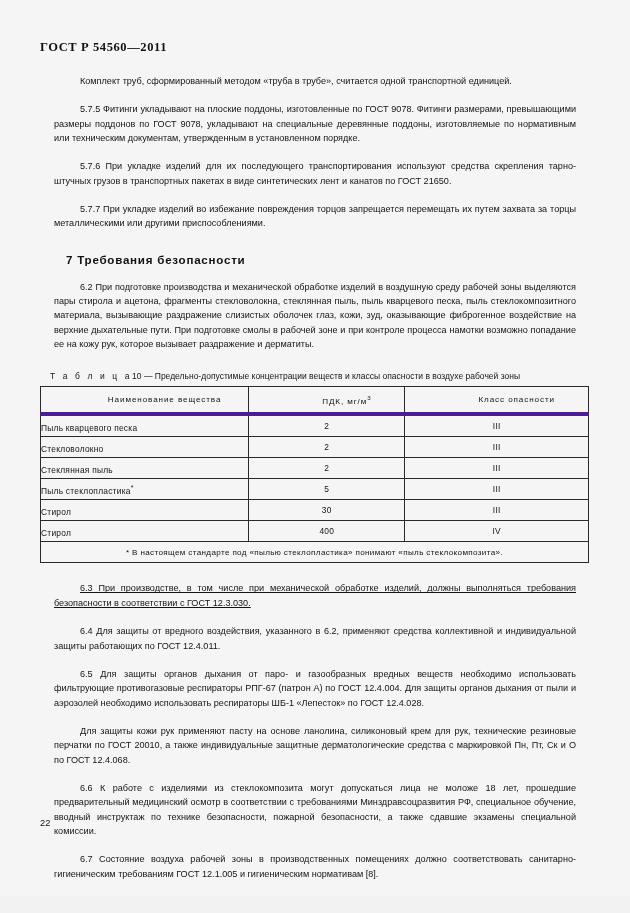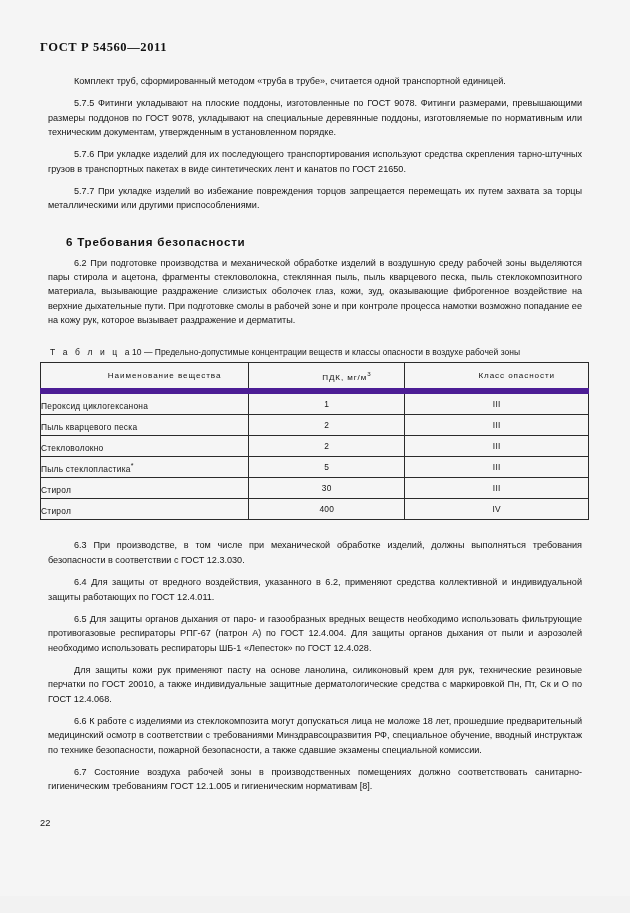--- a/index.html
+++ b/index.html
@@ -35,21 +35,21 @@
     color: #111;
     white-space: nowrap;
   }
 
   
   .para {
     font-size: 9.1px;
     line-height: 14.35px;
     text-align: justify;
     text-justify: inter-word;
-    margin: 8px;
+    margin: 14px;
     color: #141414;
     hyphens: manual;
   }
   .para.indent { text-indent: 26px; }
   .gap-before-first { margin-top: 19px; }
 
   
   .section-heading {
     font-size: 11.6px;
     font-weight: bold;
@@ -91,21 +91,21 @@
   table.gost col.c-class { width: 33.5%; }
 
   table.gost thead th {
     height: 25px;
     font-weight: normal;
     text-align: center;
     letter-spacing: 0.9px;
     font-size: 8.1px;
     border-bottom-width: 1px;
   }
-  table.gost thead tr th { border-bottom: 6px solid #4c1d95; padding-left: 40px; }
+  table.gost thead tr th { border-bottom: 4px solid #4c1d95; padding-left: 40px; }
 
   table.gost tbody td {
     height: 20px;
   }
   td.cell-name {
     text-align: left;
     padding-left: 8px;
     letter-spacing: 0.25px;
   }
   td.cell-num,
@@ -138,21 +138,21 @@
 <div class="page">
   <div class="content">
 
     <div class="doc-header">ГОСТ Р 54560—2011</div>
 
     <p class="para indent gap-before-first">Комплект труб, сформированный методом «труба в трубе», считается одной транспортной единицей.</p>
     <p class="para indent">5.7.5 Фитинги укладывают на плоские поддоны, изготовленные по ГОСТ 9078. Фитинги размерами, превышающими размеры поддонов по ГОСТ 9078, укладывают на специальные деревянные поддоны, изготовляемые по нормативным или техническим документам, утвержденным в установленном порядке.</p>
     <p class="para indent">5.7.6 При укладке изделий для их последующего транспортирования используют средства скрепления тарно-штучных грузов в транспортных пакетах в виде синтетических лент и канатов по ГОСТ 21650.</p>
     <p class="para indent">5.7.7 При укладке изделий во избежание повреждения торцов запрещается перемещать их путем захвата за торцы металлическими или другими приспособлениями.</p>
 
-    <h2 class="section-heading">6 Требования безопасности</h2>
+    <h2 class="section-heading">7 Требования безопасности</h2>
 
     <p class="para indent">6.2 При подготовке производства и механической обработке изделий в воздушную среду рабочей зоны выделяются пары стирола и ацетона, фрагменты стекловолокна, стеклянная пыль, пыль кварцевого песка, пыль стеклокомпозитного материала, вызывающие раздражение слизистых оболочек глаз, кожи, зуд, оказывающие фиброгенное воздействие на верхние дыхательные пути. При подготовке смолы в рабочей зоне и при контроле процесса намотки возможно попадание ее на кожу рук, которое вызывает раздражение и дерматиты.</p>
 
     <div class="table-caption">
       <span class="tcap-word">Т а б л и ц а</span><span>10</span>
       <span>—</span>
       <span>Предельно-допустимые концентрации веществ и классы опасности в воздухе рабочей зоны</span>
     </div>
 
     <table class="gost">
@@ -163,53 +163,56 @@
       </colgroup>
       <thead>
         <tr>
           <th>Наименование  вещества</th>
           <th><span>ПДК, мг/м</span><sup class="u">3</sup></th>
           <th>Класс  опасности</th>
         </tr>
       </thead>
       <tbody>
         <tr>
-          <td class="cell-name"><span>Пероксид  циклогексанона</span><sup class="star"></sup></td>
-          <td class="cell-num">1</td>
-          <td class="cell-class">III</td>
-        </tr>
-        <tr>
           <td class="cell-name"><span>Пыль кварцевого песка</span><sup class="star"></sup></td>
           <td class="cell-num">2</td>
           <td class="cell-class">III</td>
         </tr>
         <tr>
           <td class="cell-name"><span>Стекловолокно</span><sup class="star"></sup></td>
+          <td class="cell-num">2</td>
+          <td class="cell-class">III</td>
+        </tr>
+        <tr>
+          <td class="cell-name"><span>Стеклянная  пыль</span><sup class="star"></sup></td>
           <td class="cell-num">2</td>
           <td class="cell-class">III</td>
         </tr>
         <tr>
           <td class="cell-name"><span>Пыль стеклопластика</span><sup class="star">*</sup></td>
           <td class="cell-num">5</td>
           <td class="cell-class">III</td>
         </tr>
         <tr>
           <td class="cell-name"><span>Стирол</span><sup class="star"></sup></td>
           <td class="cell-num">30</td>
           <td class="cell-class">III</td>
         </tr>
         <tr>
           <td class="cell-name"><span>Стирол</span><sup class="star"></sup></td>
           <td class="cell-num">400</td>
           <td class="cell-class">IV</td>
         </tr>
+        <tr>
+          <td class="footnote-cell" colspan="3">* В настоящем стандарте под «пылью стеклопластика» понимают «пыль стеклокомпозита».</td>
+        </tr>
       </tbody>
     </table>
 
-    <p class="para indent" style="margin-top:18px;">6.3 При производстве, в том числе при механической обработке изделий, должны выполняться требования безопасности в соответствии с ГОСТ 12.3.030.</p>
+    <p class="para indent" style="margin-top:18px;text-decoration:underline;">6.3 При производстве, в том числе при механической обработке изделий, должны выполняться требования безопасности в соответствии с ГОСТ 12.3.030.</p>
     <p class="para indent">6.4 Для защиты от вредного воздействия, указанного в 6.2, применяют средства коллективной и индивидуальной защиты работающих по ГОСТ 12.4.011.</p>
     <p class="para indent">6.5 Для защиты органов дыхания от паро- и газообразных вредных веществ необходимо использовать фильтрующие противогазовые респираторы РПГ-67 (патрон А) по ГОСТ 12.4.004. Для защиты органов дыхания от пыли и аэрозолей необходимо использовать респираторы ШБ-1 «Лепесток» по ГОСТ 12.4.028.</p>
     <p class="para indent">Для защиты кожи рук применяют пасту на основе ланолина, силиконовый крем для рук, технические резиновые перчатки по ГОСТ 20010, а также индивидуальные защитные дерматологические средства с маркировкой Пн, Пт, Ск и О по ГОСТ 12.4.068.</p>
     <p class="para indent">6.6 К работе с изделиями из стеклокомпозита могут допускаться лица не моложе 18 лет, прошедшие предварительный медицинский осмотр в соответствии с требованиями Минздравсоцразвития РФ, специальное обучение, вводный инструктаж по технике безопасности, пожарной безопасности, а также сдавшие экзамены специальной комиссии.</p>
     <p class="para indent">6.7 Состояние воздуха рабочей зоны в производственных помещениях должно соответствовать санитарно-гигиеническим требованиям ГОСТ 12.1.005 и гигиеническим нормативам [8].</p>
   </div>
 
   <div class="page-number">22</div>
 </div>
 

